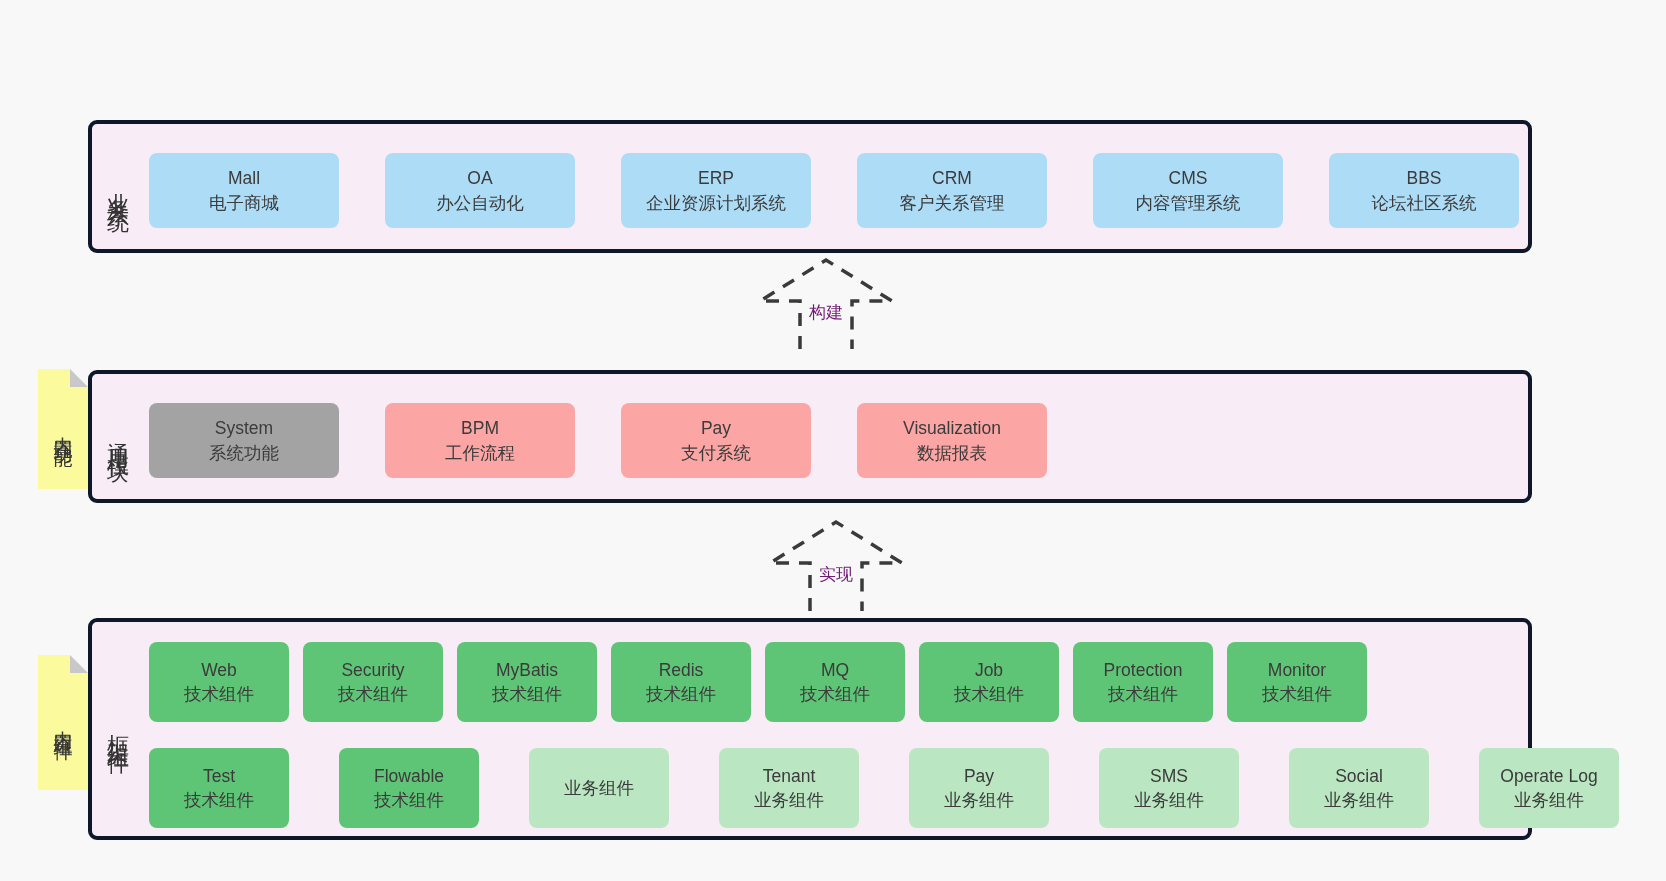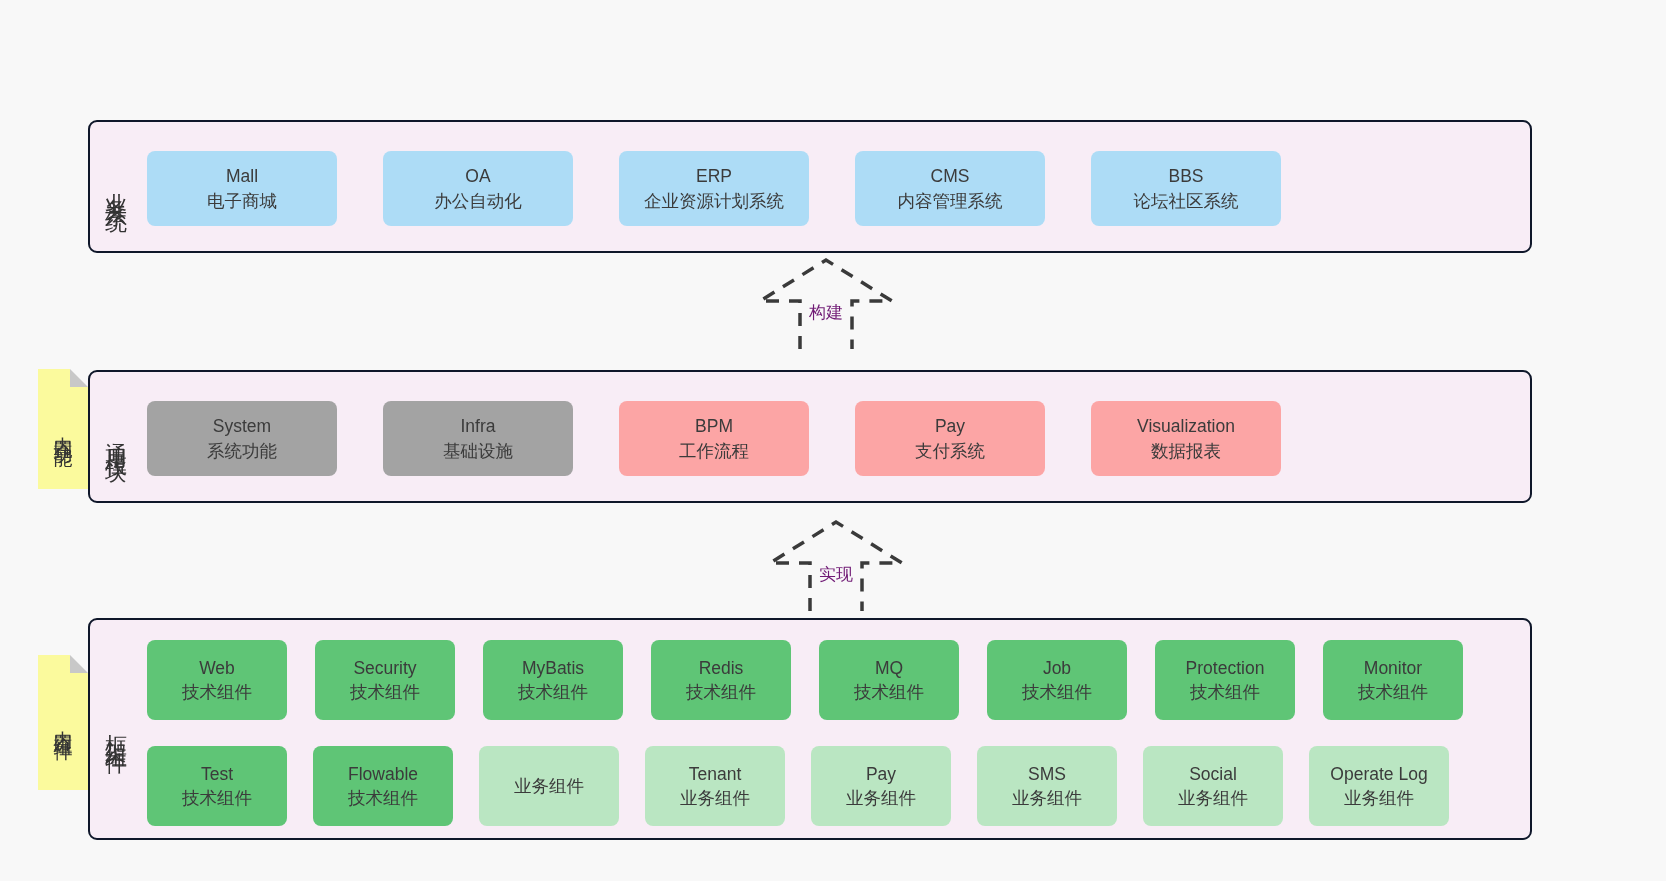--- a/index.html
+++ b/index.html
@@ -4,34 +4,34 @@
 <style>
   html,body{margin:0;padding:0;}
   body{
     width:1666px;height:881px;position:relative;overflow:hidden;
     background:#f8f8f8;
     font-family:"Liberation Sans","DejaVu Sans",sans-serif;
     color:#3b3b3b;
   }
   .band{
     position:absolute;left:88px;width:1444px;box-sizing:border-box;
-    background:#f8edf6;border:2px solid #0f172a;border-radius:9px;
+    background:#f8edf6;border:4px solid #0f172a;border-radius:9px;
   }
   #band1{top:120px;height:133px;}
   #band2{top:370px;height:133px;}
   #band3{top:618px;height:222px;}
   .band-label{
     position:absolute;left:11px;top:50%;transform:translateY(-50%);
     writing-mode:vertical-rl;text-orientation:upright;
     font-size:22px;letter-spacing:6px;color:#333;white-space:nowrap;
   }
   .box-row{position:absolute;left:57px;display:flex;}
   .row-6{top:29px;gap:46px;}
-  .row-8a{top:20px;gap:28px;justify-content:space-between;}
-  .row-8b{top:126px;gap:26px;}
+  .row-8a{top:20px;gap:14px;justify-content:space-between;}
+  .row-8b{top:126px;gap:50px;}
   .box{
     border-radius:8px;box-sizing:border-box;padding:2px 8px;
     display:flex;flex-direction:column;justify-content:center;align-items:center;
     text-align:center;font-size:17.5px;line-height:1.4;
   }
   .w190{width:190px;height:75px;}
   .w140{width:140px;height:80px;}
   .blue{background:#addcf6;}
   .red{background:#a3a3a3;}
   .pink{background:#fca5a5;}
@@ -70,20 +70,24 @@
     </div>
     <div class="box w190 blue">
       <div>OA</div>
       <div>办公自动化</div>
     </div>
     <div class="box w190 blue">
       <div>ERP</div>
       <div>企业资源计划系统</div>
     </div>
     <div class="box w190 blue">
+      <div>CRM</div>
+      <div>客户关系管理</div>
+    </div>
+    <div class="box w190 blue">
       <div>CMS</div>
       <div>内容管理系统</div>
     </div>
     <div class="box w190 blue">
       <div>BBS</div>
       <div>论坛社区系统</div>
     </div>
   </div>
 </div>
 
@@ -98,24 +102,20 @@
   <div class="sticky-text">内置功能</div>
 </div>
 
 <div class="band" id="band2">
   <div class="band-label">通用模块</div>
   <div class="box-row row-6">
     <div class="box w190 red">
       <div>System</div>
       <div>系统功能</div>
     </div>
-    <div class="box w190 red">
-      <div>Infra</div>
-      <div>基础设施</div>
-    </div>
     <div class="box w190 pink">
       <div>BPM</div>
       <div>工作流程</div>
     </div>
     <div class="box w190 pink">
       <div>Pay</div>
       <div>支付系统</div>
     </div>
     <div class="box w190 pink">
       <div>Visualization</div>

